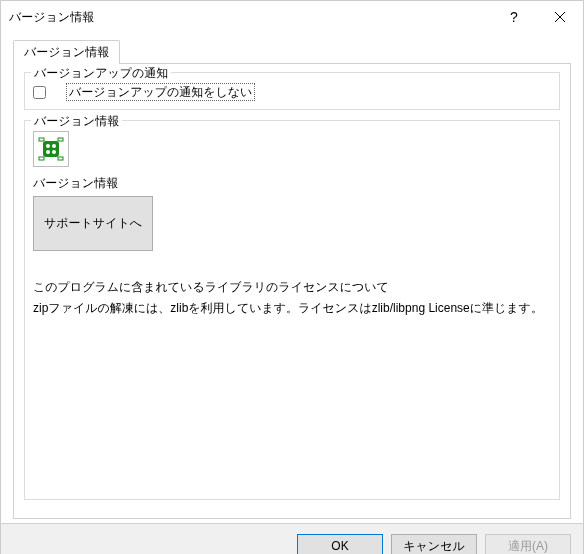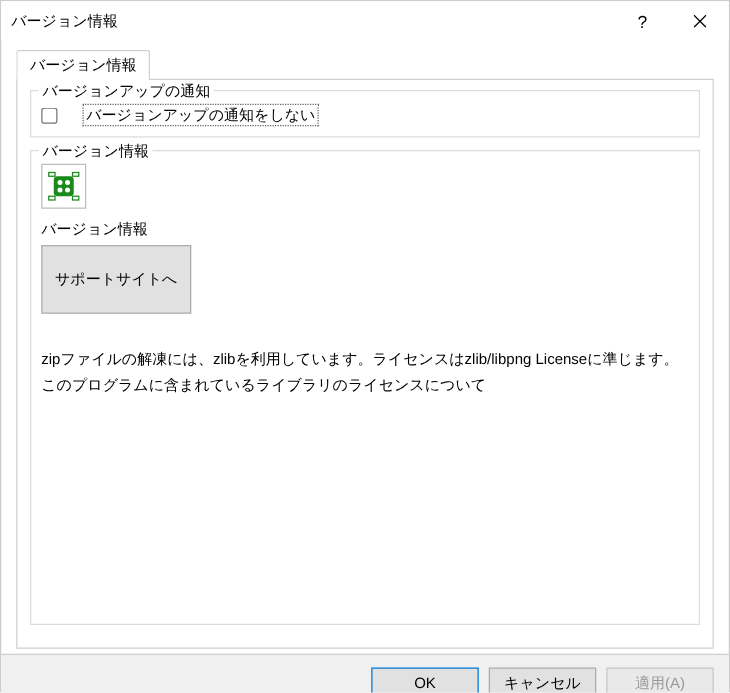--- a/index.html
+++ b/index.html
@@ -190,22 +190,22 @@
             <rect x="2" y="22" width="5" height="3" fill="none" stroke="#1a8a1a" stroke-width="1"></rect>
             <rect x="21" y="22" width="5" height="3" fill="none" stroke="#1a8a1a" stroke-width="1"></rect>
           </svg>
         </div>
 
 
         <div class="support-label">バージョン情報</div>
         <button class="winbtn" style="min-width:110px;">サポートサイトへ</button>
 
         <div class="license-block">
+          <p>このプログラムに含まれているライブラリのライセンスについて</p>
           <p>zipファイルの解凍には、zlibを利用しています。ライセンスはzlib/libpng Licenseに準じます。</p>
-          <p>このプログラムに含まれているライブラリのライセンスについて</p>
         </div>
       </div>
 
     </div>
   </div>
 
   <div class="button-bar">
     <button class="winbtn default">OK</button>
     <button class="winbtn">キャンセル</button>
     <button class="winbtn disabled" disabled="">適用(A)</button>

